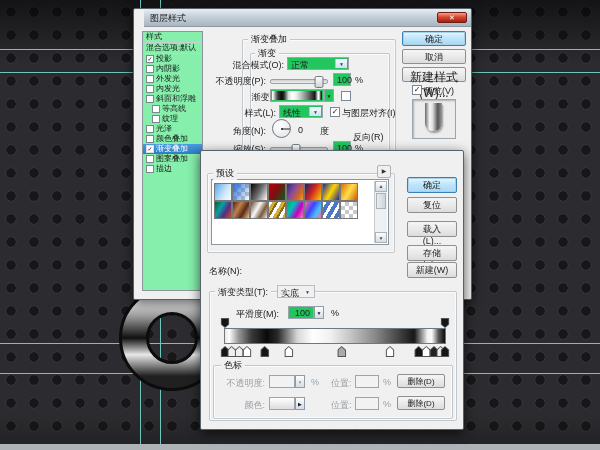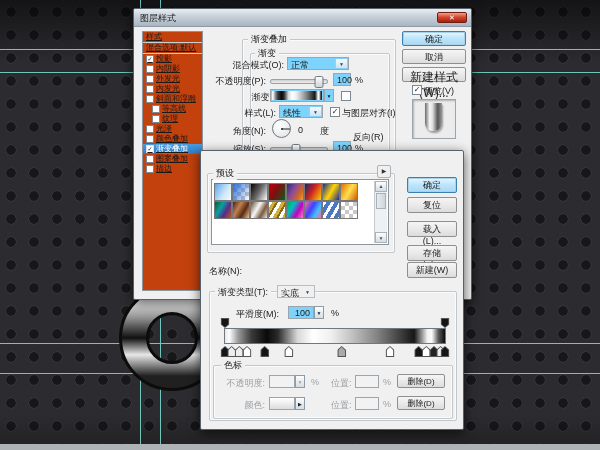--- a/index.html
+++ b/index.html
@@ -22,54 +22,54 @@
 
   
   .watermark{position:absolute;top:3px;right:6px;z-index:9;text-align:right;line-height:1;}
   .watermark .wm1{font-family:"Liberation Serif","DejaVu Serif",serif;font-weight:bold;
     font-size:17px;color:#d01f1f;letter-spacing:2px;text-shadow:1px 1px 1px #000;}
   .watermark .wm2{font-size:8px;font-weight:bold;color:#d43a3a;letter-spacing:1px;margin-top:2px;text-shadow:0 1px 1px #000;}
 
   
   .dialog{position:absolute;background:#f0f0f0;border:1px solid #56616c;border-radius:2px;
     box-shadow:0 3px 12px rgba(0,0,0,.65);font-size:9px;color:#1a1a1a;}
-  .titlebar{position:absolute;left:0;top:0;right:0;height:17px;
+  .titlebar{position:absolute;left:10px;top:0;right:0;height:17px;
     background:linear-gradient(#e8edf2,#c6d0d9 45%,#a9b5c0);
     border-bottom:1px solid #8d99a5;border-radius:2px 2px 0 0;}
   .titlebar .title{position:absolute;left:6px;top:3px;font-size:9px;color:#222;}
   .winbtn{position:absolute;top:3px;height:11px;border:1px solid #6f4040;border-radius:2px;
     font-size:7px;line-height:10px;text-align:center;color:#fff;box-sizing:border-box;}
   .winbtn.gray{background:linear-gradient(#fdfdfd,#cfd6dc 50%,#b6bfc7);border-color:#7a848d;color:#444;}
   .winbtn.red{background:linear-gradient(#f2a08c,#d6492f 45%,#a81f10);border-color:#6e1d12;}
 
   .groupbox{position:absolute;border:1px solid #c0c8ce;border-radius:2px;box-shadow:inset 0 0 0 1px #fbfbfb;}
   .grouplabel{position:absolute;background:#f0f0f0;padding:0 3px;font-size:9px;z-index:2;}
 
   .btn{position:absolute;background:linear-gradient(#f5f5f5,#ebebeb 45%,#dcdcdc);
     border:1px solid #8e8f8f;border-radius:2px;text-align:center;font-size:9px;color:#222;
     box-sizing:border-box;}
   .btn.default{border-color:#3c7fb1;background:linear-gradient(#eaf6fd,#bfe6fb 45%,#a7d9f5);box-shadow:0 0 0 1px #a8d2ea inset;}
-  .field{position:absolute;background:#7dd3fc;border:1px solid #9aa5ad;box-sizing:border-box;
+  .field{position:absolute;background:#22c55e;border:1px solid #9aa5ad;box-sizing:border-box;
     font-size:9px;padding:1px 3px;color:#222;}
   .field.disabled{background:#f2f2f2;color:#9aa0a6;}
   .dd-arrow{position:absolute;right:1px;top:1px;bottom:1px;width:11px;
     background:linear-gradient(#f4f9fd,#cfe3f2);border-left:1px solid #b6c6d2;
     font-size:5px;line-height:11px;text-align:center;color:#345;}
   .label{position:absolute;white-space:nowrap;font-size:9px;color:#1a1a1a;}
   .label.r{text-align:right;}
   .label.disabled{color:#9aa0a6;}
   .checkbox{position:absolute;width:8px;height:8px;background:#fff;border:1px solid #7c8792;
     font-size:8px;line-height:8px;text-align:center;color:#1b1b1b;box-sizing:content-box;}
   .slider{position:absolute;height:3px;background:linear-gradient(#cfcfcf,#efefef);border:1px solid #9aa0a6;border-radius:2px;}
   .slider .thumb{position:absolute;top:-4px;width:7px;height:10px;background:linear-gradient(#fdfdfd,#cdd4da);
     border:1px solid #70797f;border-radius:2px;transform:translateX(-50%);}
 
   
   #layer-style{left:133px;top:8px;width:337px;height:290px;z-index:4;}
-  #ls-list{position:absolute;left:8px;top:22px;width:61px;bottom:8px;background:#c2410c;border:1px solid #8a959e;box-sizing:border-box;overflow:hidden;text-decoration:underline;}
+  #ls-list{position:absolute;left:8px;top:22px;width:61px;bottom:8px;background:#86efac;border:1px solid #8a959e;box-sizing:border-box;overflow:hidden;}
   .ls-item{position:relative;height:10px;padding:0 0 0 3px;font-size:8px;line-height:10px;display:flex;align-items:center;gap:2px;white-space:nowrap;overflow:hidden;}
   .ls-item .chk{flex:0 0 auto;width:6px;height:6px;border:1px solid #7c8792;background:#fff;font-size:6px;line-height:6px;text-align:center;color:#111;}
   .ls-item.plain{border-bottom:1px solid #c9ced2;}
   .ls-item.indent{padding-left:9px;}
   .ls-item.sel{background:linear-gradient(#4a9be0,#2f7cc4);color:#fff;}
   .ls-item.sel .chk{border-color:#dde;}
 
   .angle-dial{position:absolute;width:17px;height:17px;border:1px solid #6e7880;border-radius:50%;
     background:radial-gradient(circle at 35% 30%,#fff,#dfe3e6);}
   .angle-dial .needle{position:absolute;left:50%;top:50%;width:8px;height:1px;background:#222;transform:translateY(-50%);}

